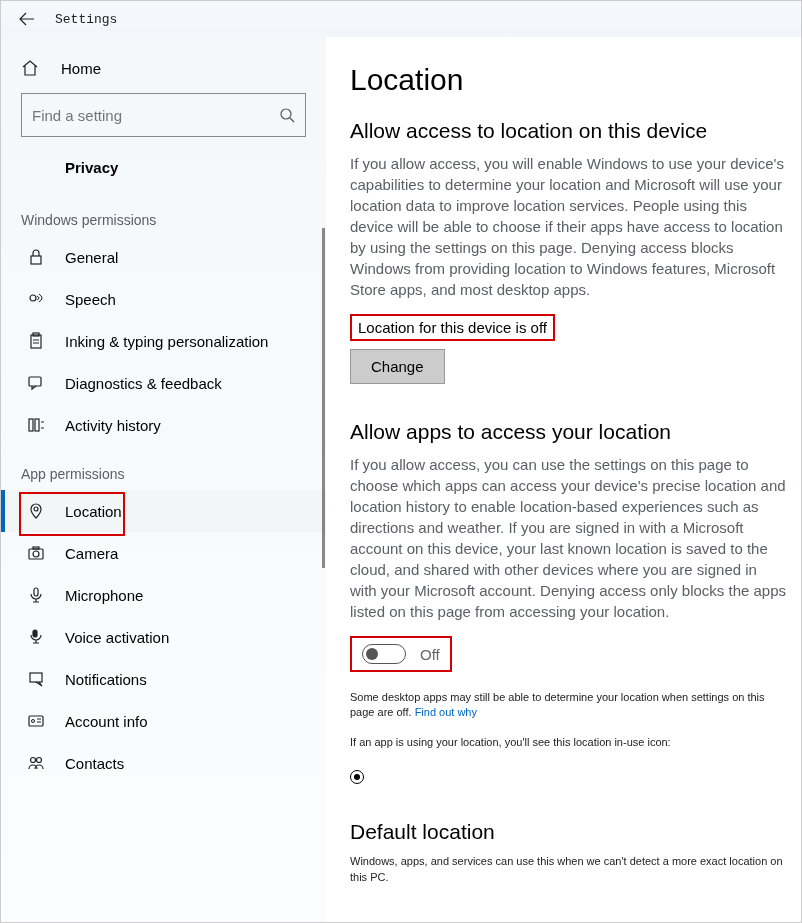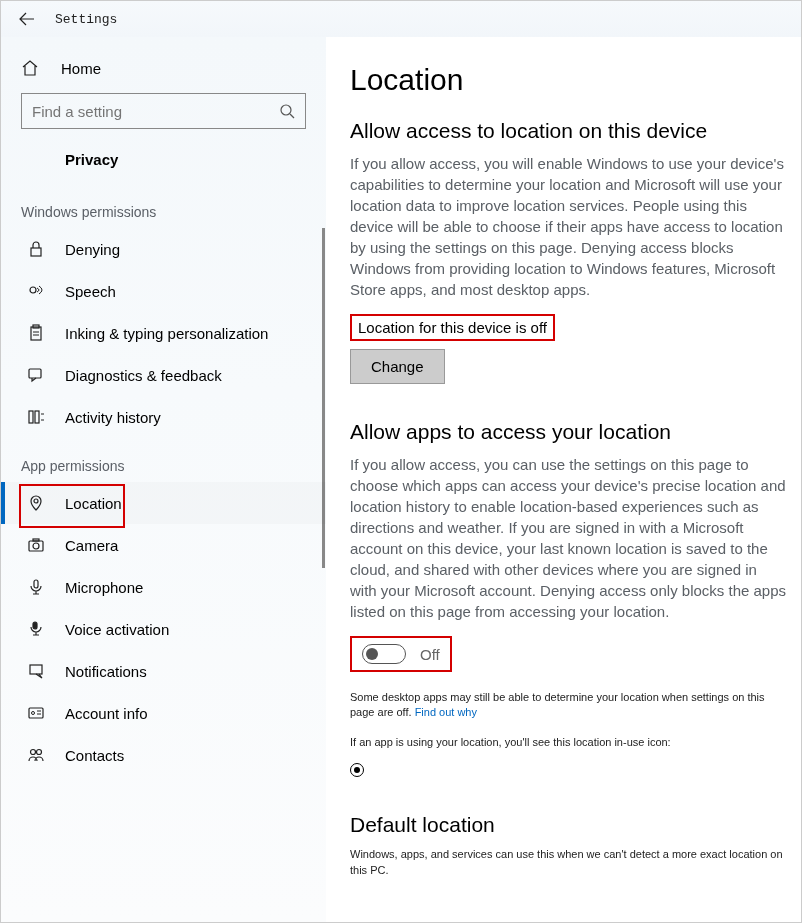--- a/index.html
+++ b/index.html
@@ -45,21 +45,21 @@
 .home-link {
   display: flex; align-items: center;
   padding: 10px 20px 10px 20px;
   font-size: 15px;
   cursor: pointer;
 }
 .home-link .icon { width: 22px; margin-right: 18px; display:flex; align-items:center; }
 .search-box {
   margin: 6px 20px 14px 20px;
   border: 1px solid #888;
-  height: 36px;
+  height: 44px;
   display: flex; align-items: center;
   padding: 0 10px;
   background: transparent;
 }
 .search-input {
   flex: 1; border: none; background: transparent;
   font-size: 15px; color: #666; outline: none;
 }
 .section-title {
   font-size: 15px; font-weight: 600;
@@ -139,21 +139,21 @@
 .toggle::after {
   content: "";
   position: absolute;
   left: 3px; top: 3px;
   width: 12px; height: 12px;
   border-radius: 50%;
   background: #555;
 }
 .toggle-label { font-size: 15px; color: #666; }
 .link { color: #0067c0; text-decoration: none; cursor: pointer; }
-.inuse { display:flex; align-items:center; gap:7px; flex-direction:column; align-items:flex-start;}
+.inuse { display:flex; align-items:center; gap:14px; flex-direction:column; align-items:flex-start;}
 .inuse-icon {
   width: 14px; height: 14px;
   border: 1.5px solid #000; border-radius: 50%;
   display:inline-flex; align-items:center; justify-content:center;
   margin-top:4px;
 }
 .inuse-icon::after { content:""; width:6px; height:6px; background:#000; border-radius:50%; }
 .spacer-lg { height: 36px; }
 svg { display:block; }
 </style>
@@ -194,21 +194,21 @@
 
       <div class="subhead">Windows permissions</div>
 
       <div class="nav-item">
         <span class="icon">
             <svg width="18" height="18" viewBox="0 0 18 18">
               <rect x="4" y="8" width="10" height="8" stroke="#222" stroke-width="1.2" fill="none"></rect>
               <path d="M6 8 V5 a3 3 0 0 1 6 0 V8" stroke="#222" stroke-width="1.2" fill="none"></path>
             </svg>
           </span>
-        <span>Denying</span>
+        <span>General</span>
       </div>
       <div class="nav-item">
         <span class="icon">
             <svg width="18" height="18" viewBox="0 0 18 18">
               <circle cx="6" cy="8" r="3" stroke="#222" stroke-width="1.2" fill="none"></circle>
               <path d="M10 6 Q14 8 10 10 M12 4 Q18 8 12 12" stroke="#222" stroke-width="1" fill="none"></path>
             </svg>
           </span>
         <span>Speech</span>
       </div>

